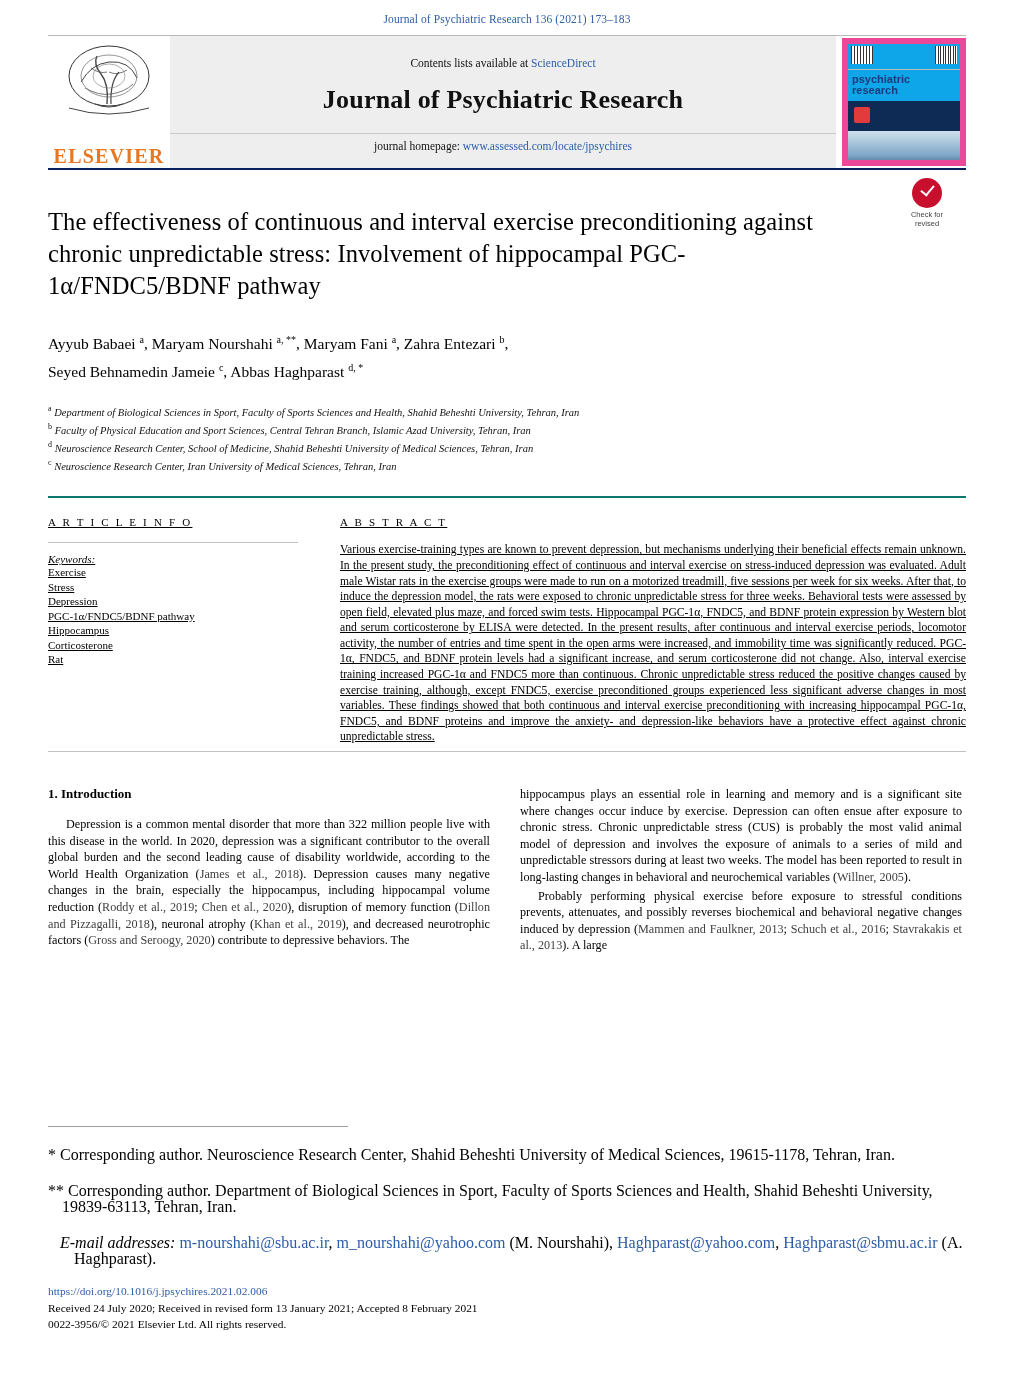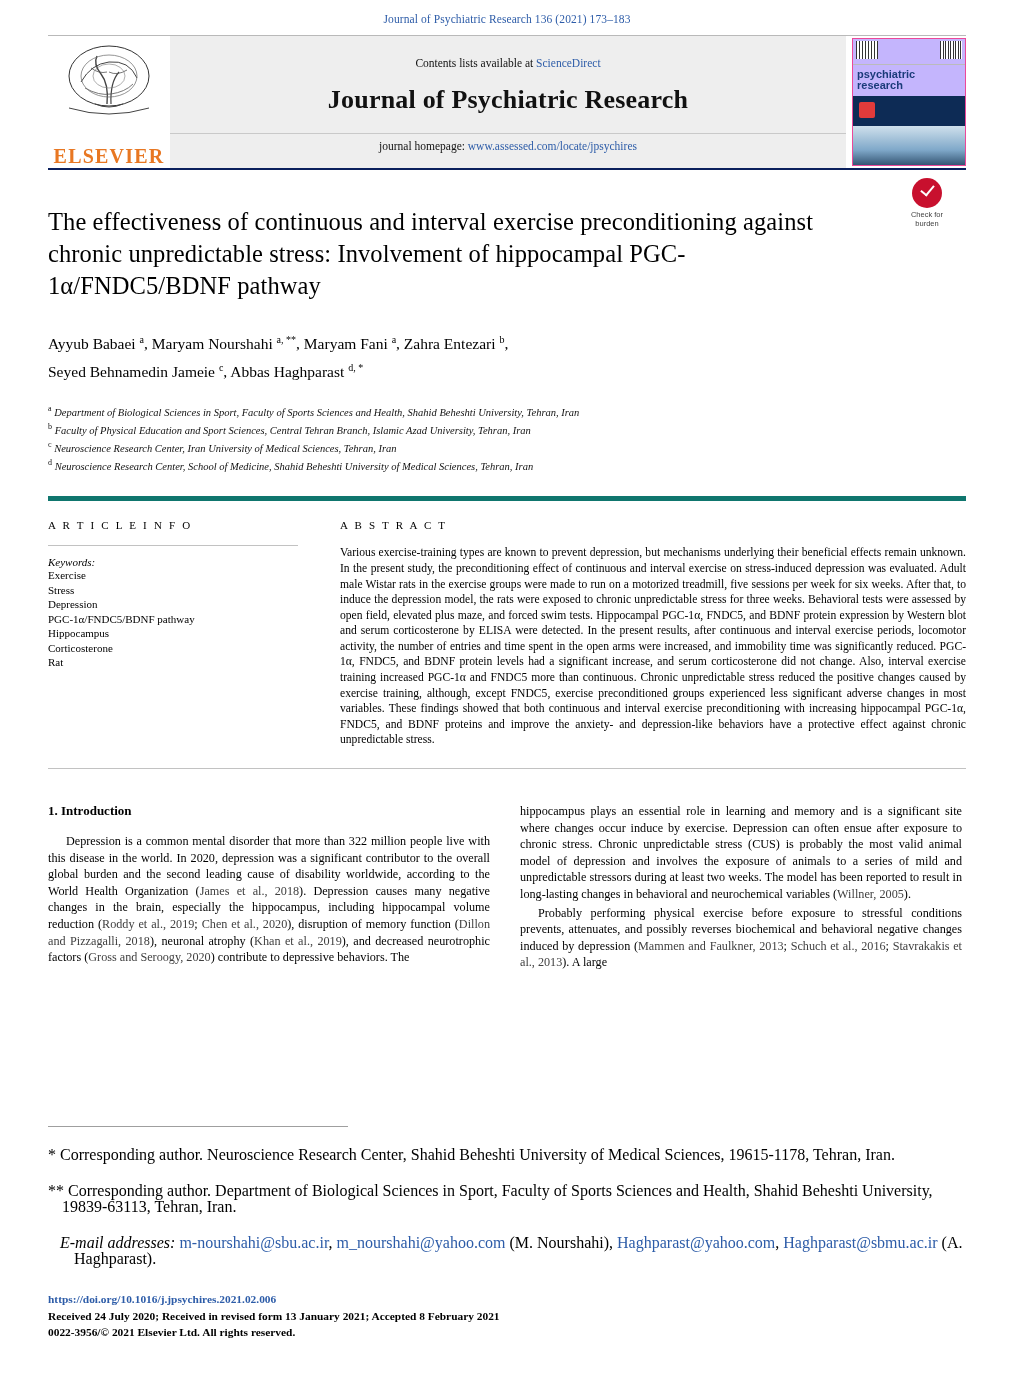--- a/index.html
+++ b/index.html
@@ -86,22 +86,22 @@
     color: #111;
     border-top: 1px solid #c9c9c9;
     width: 100%;
     text-align: center;
     padding-top: 6px;
   }
   .homepage-line a { color:#2d5ca8; text-decoration:none; }
   .cover-thumb {
     width: 112px;
     flex: 0 0 112px;
-    border: 1px solid #ec4899;
-    background: #c4b5fd;
+    border: 6px solid #ec4899;
+    background: #0ea5e9;
     position: relative;
     overflow: hidden;
     margin: 2px 0 2px 6px;
   }
   .cover-top {
     height: 26px;
     border-bottom: 1px solid #bbb;
     display: flex;
     justify-content: space-between;
     padding: 2px 3px;
@@ -187,24 +187,25 @@
     font-size: 10.5px;
     font-style: italic;
     line-height: 14.5px;
     color: #111;
   }
   .affiliations sup { font-style: normal; font-size: 8px; }
 
   
   .info-abstract {
     margin-top: 22px;
-    border-top: 5px solid #0f766e;
+    border-top: 2px solid #0f766e;
     border-bottom: 1px solid #c2c2c2;
-    padding: 18px 0 20px 0;
-    display: flex;
+    padding: 18px 0 6px 0;
+    display: flex;
+    text-decoration: underline;
   }
   .col-info { width: 270px; flex: 0 0 270px; padding-right: 22px; }
   .col-abstract { flex: 1 1 auto; }
   .sec-head {
     font-size: 11px;
     letter-spacing: 2.2px;
     font-family: "Liberation Serif", serif;
     margin-bottom: 14px;
   }
   .kw-rule {
@@ -256,21 +257,21 @@
     margin-bottom: 10px;
   }
   .fn-line {
     font-size: 16px;
     line-height: 16px;
     padding-left: 14px;
     text-indent: -14px;
     margin-top: 20px;
   }
   .fn-line .em { font-style: italic; }
-  .doi-block { margin-top: 24px; font-weight: bold; }
+  .doi-block { margin-top: 16px; }
   .doi-line { font-size: 11.4px; line-height: 16.5px; }
   .doi-link { color: #2d5ca8; text-decoration: none; }
 </style>
 </head>
 <body>
 
 <div class="page">
 
   <div class="running-head">Journal of Psychiatric Research 136 (2021) 173–183</div>
 
@@ -311,40 +312,40 @@
       <div class="cover-img"></div>
 
     </div>
   </div>
 
   <div class="title-block">
     <div class="check-updates">
       <div class="cu-circle"></div>
       <div class="cu-text">
         <div>Check for</div>
-        <div>burden</div>
+        <div>revised</div>
       </div>
     </div>
 
     <h1 class="article-title">The effectiveness of continuous and interval exercise preconditioning against chronic unpredictable stress: Involvement of hippocampal PGC-1α/FNDC5/BDNF pathway</h1>
 
     <div class="authors">
       <div>
         Ayyub Babaei <sup>a</sup>, Maryam Nourshahi <sup>a, **</sup>, Maryam Fani <sup>a</sup>, Zahra Entezari <sup>b</sup>,
       </div>
       <div>
         Seyed Behnamedin Jameie <sup>c</sup>, Abbas Haghparast <sup>d, *</sup>
       </div>
     </div>
 
     <div class="affiliations">
       <div><sup>a</sup> Department of Biological Sciences in Sport, Faculty of Sports Sciences and Health, Shahid Beheshti University, Tehran, Iran</div>
       <div><sup>b</sup> Faculty of Physical Education and Sport Sciences, Central Tehran Branch, Islamic Azad University, Tehran, Iran</div>
+      <div><sup>d</sup> Neuroscience Research Center, School of Medicine, Shahid Beheshti University of Medical Sciences, Tehran, Iran</div>
       <div><sup>c</sup> Neuroscience Research Center, Iran University of Medical Sciences, Tehran, Iran</div>
-      <div><sup>d</sup> Neuroscience Research Center, School of Medicine, Shahid Beheshti University of Medical Sciences, Tehran, Iran</div>
     </div>
   </div>
 
   <div class="info-abstract">
     <div class="col-info">
       <div class="sec-head">A R T I C L E   I N F O</div>
       <div class="kw-rule"></div>
       <div class="kw-label">Keywords:</div>
       <div class="kw-item">Exercise</div>
       <div class="kw-item">Stress</div>

